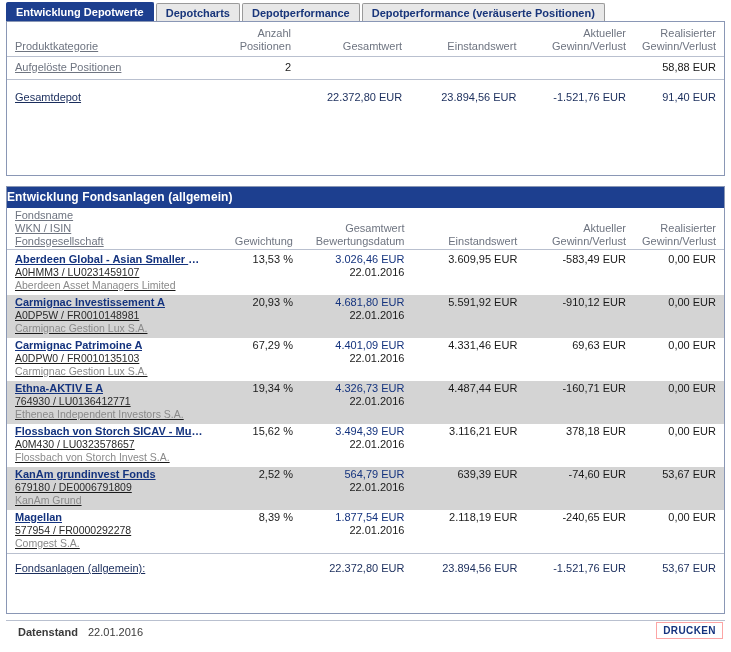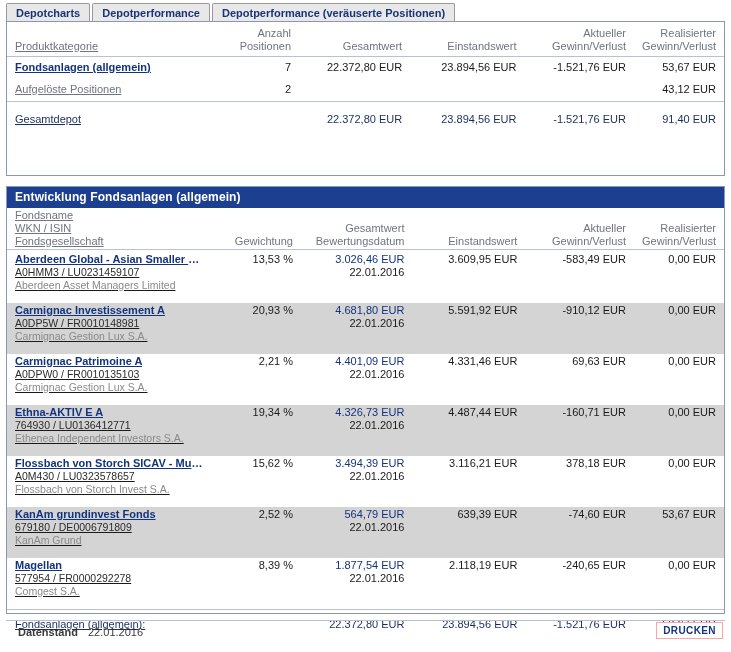--- a/index.html
+++ b/index.html
@@ -61,21 +61,21 @@
   }
   #panel-bottom {
     left: 6px; top: 186px; width: 719px; height: 428px;
   }
 
   .panel-title {
     background: #1d3f8f;
     color: #ffffff;
     font-weight: bold;
     font-size: 12px;
-    padding: 3px 8px 4px 8px;
+    padding: 3px 8px 4px 0;
     letter-spacing: 0.1px;
   }
 
   table.grid {
     width: 100%;
     border-collapse: collapse;
     font-size: 11px;
   }
   table.grid td, table.grid th {
     padding: 1px 8px;
@@ -119,21 +119,21 @@
   
   .fund-row td {
     padding-top: 2px;
     padding-bottom: 0px;
     line-height: 13px;
   }
   .fund-row.alt td { background: #d4d4d4; }
   .fund-block { line-height: 13px; margin-left: 31px; }
   .wkn { color: #2b2b2b; font-size: 10.5px; }
   .company { color: #8a8a8a; font-size: 10.5px; }
-  .cellpad { padding-bottom: 10px; }
+  .cellpad { padding-bottom: 2px; }
 
   .bottom-total td {
     font-weight: bold;
     color: #1a2d5c;
     padding-top: 7px;
     padding-bottom: 7px;
   }
 
   
   #footer {
@@ -173,20 +173,21 @@
     display: inline-block;
     vertical-align: bottom;
   }
 </style>
 </head>
 <body>
 
 <div id="root">
 
   <div class="tabbar">
+    <div class="tab active">Entwicklung Depotwerte</div>
     <div class="tab">Depotcharts</div>
     <div class="tab">Depotperformance</div>
     <div class="tab">Depotperformance (veräuserte Positionen)</div>
   </div>
 
   <div class="panel" id="panel-top">
     <table class="grid" id="top-table">
       <colgroup>
         <col style="width:215px">
         <col style="width:80px">
@@ -219,38 +220,28 @@
         </td>
         <td class="r">
           <div>Realisierter</div>
           <div>Gewinn/Verlust</div>
         </td>
       </tr>
       <tr class="row-sep">
         <td colspan="6" class="thinline"></td>
       </tr>
 
-      <tr style="height:22px">
-        <td class="l">
-          <a class="lnk">Fondsanlagen (allgemein)</a>
-        </td>
-        <td class="r">7</td>
-        <td class="r">22.372,80 EUR</td>
-        <td class="r">23.894,56 EUR</td>
-        <td class="r">-1.521,76 EUR</td>
-        <td class="r">53,67 EUR</td>
-      </tr>
 
       <tr style="height:22px">
         <td class="l muted">Aufgelöste Positionen</td>
         <td class="r">2</td>
         <td class="r"></td>
         <td class="r"></td>
         <td class="r"></td>
-        <td class="r">43,12 EUR</td>
+        <td class="r">58,88 EUR</td>
       </tr>
 
       <tr class="row-sep">
         <td colspan="6" class="thinline" style="padding-top:8px"></td>
       </tr>
 
       <tr class="totalrow">
         <td class="l">Gesamtdepot</td>
         <td class="r"></td>
         <td class="r">22.372,80 EUR</td>
@@ -341,21 +332,21 @@
         <td class="r">-910,12 EUR</td>
         <td class="r">0,00 EUR</td>
       </tr>
 
       <tr class="fund-row">
         <td class="l fund-block">
           <div><a class="lnk ellip">Carmignac Patrimoine A</a></div>
           <div class="wkn">A0DPW0 / FR0010135103</div>
           <div class="company cellpad">Carmignac Gestion Lux S.A.</div>
         </td>
-        <td class="r">2,21 %</td>
+        <td class="r">67,29 %</td>
         <td class="r">
           <div><a class="vlnk">4.401,09 EUR</a></div>
           <div>22.01.2016</div>
         </td>
         <td class="r">4.331,46 EUR</td>
         <td class="r">69,63 EUR</td>
         <td class="r">0,00 EUR</td>
       </tr>
 
       <tr class="fund-row alt">

